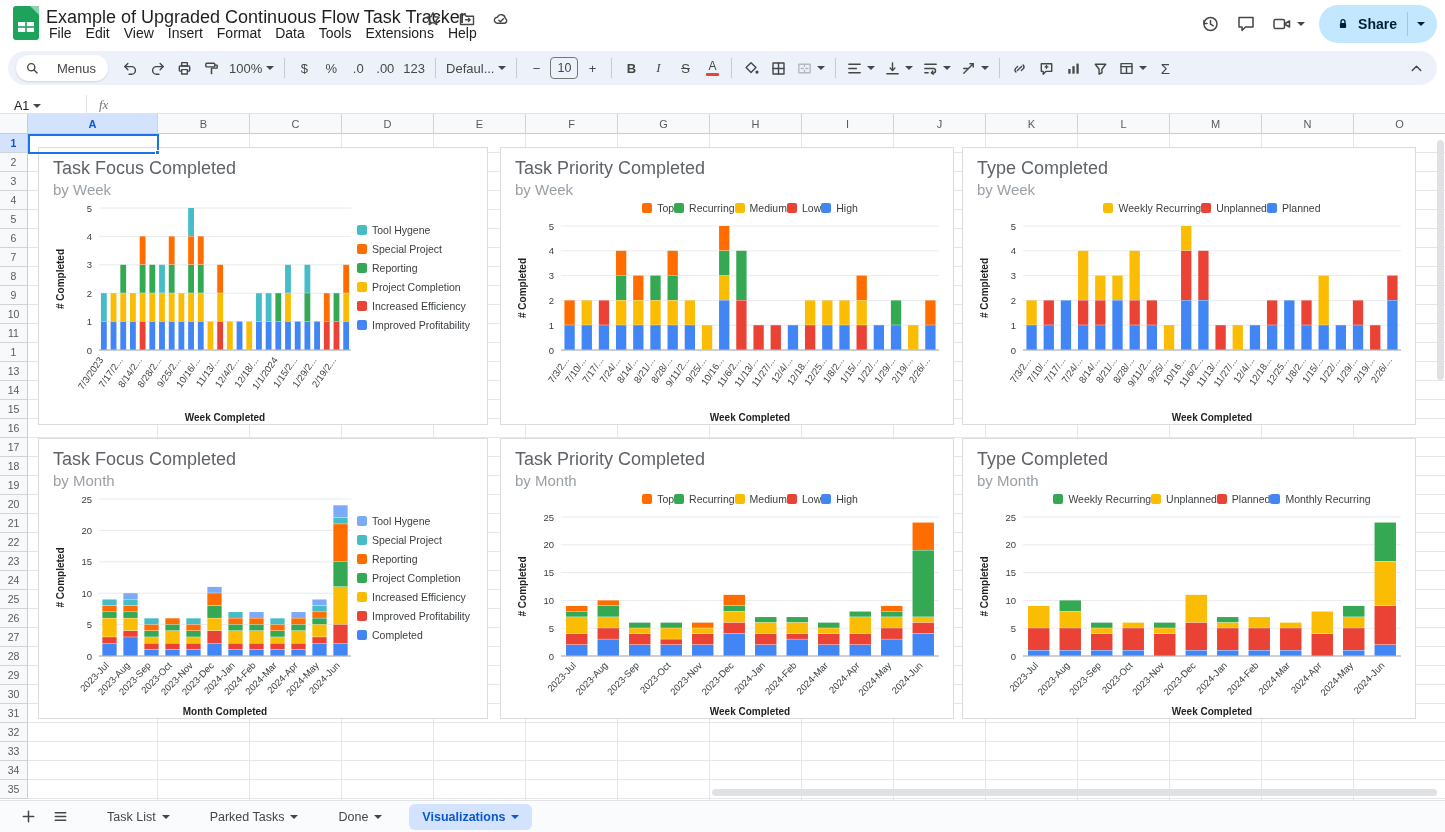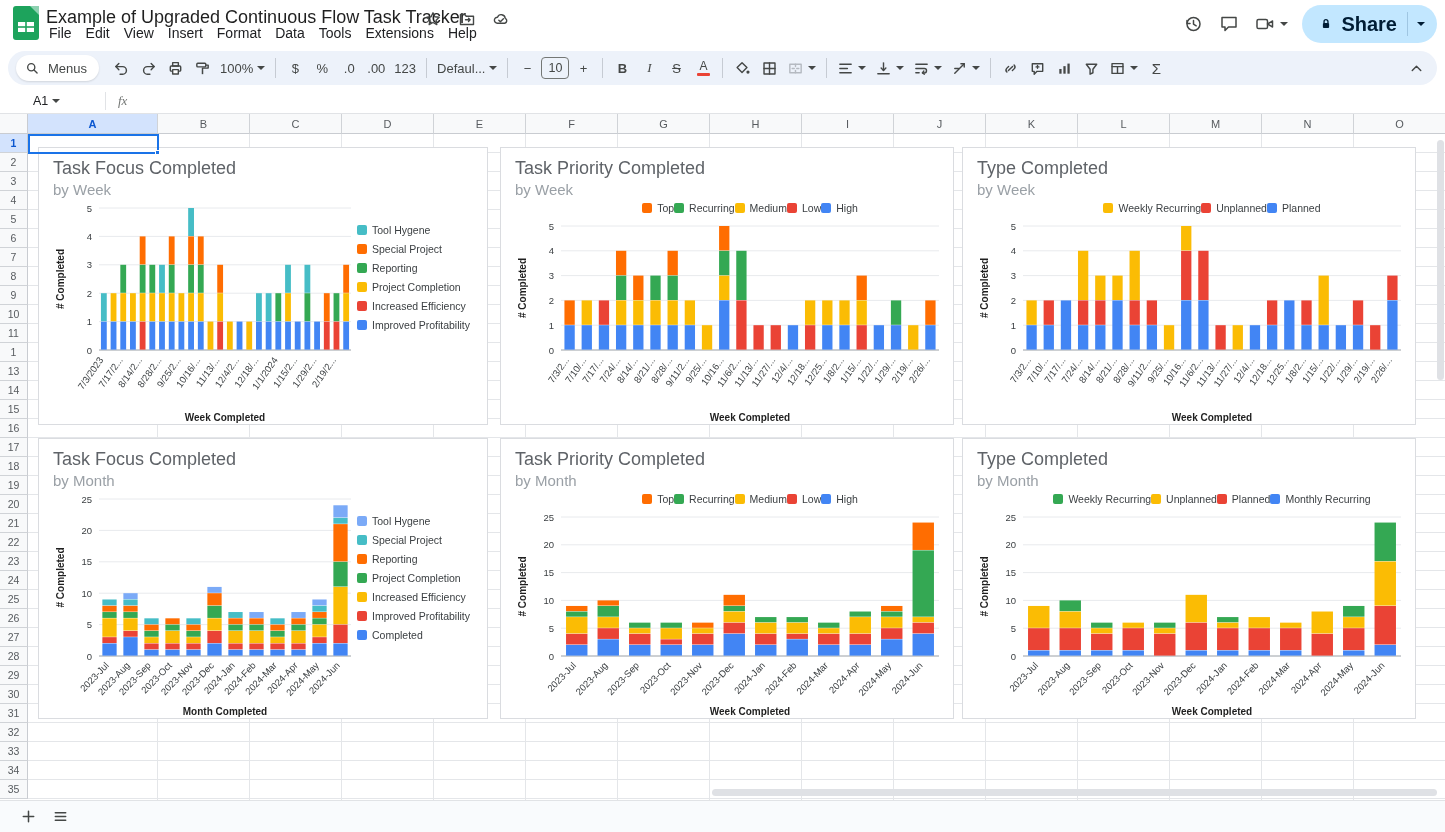--- a/index.html
+++ b/index.html
@@ -10,43 +10,43 @@
   #topbar { position:absolute; left:0; top:0; width:1445px; height:48px; background:#fff; }
   #logo { position:absolute; left:13px; top:6px; }
   #doc-title { position:absolute; left:46px; top:7px; font-size:18px; color:#1f1f1f; white-space:nowrap; }
   #title-icons { position:absolute; left:424px; top:10px; display:flex; gap:16px; align-items:center; }
   #title-icons svg { width:18px; height:18px; stroke:#444746; fill:none; stroke-width:1.4; stroke-linecap:round; stroke-linejoin:round; }
   #menubar { position:absolute; left:42px; top:23px; display:flex; }
   .menu-item { font-size:14px; color:#202124; padding:2px 7px; border-radius:8px; cursor:default; }
   #header-right { position:absolute; right:8px; top:5px; display:flex; align-items:center; gap:14px; }
   .hicon svg { width:22px; height:22px; stroke:#444746; fill:none; stroke-width:1.5; stroke-linecap:round; stroke-linejoin:round; }
   .hicon { display:flex; align-items:center; }
-  #share-btn { display:flex; align-items:center; height:38px; background:#c2e7ff; border-radius:19px; color:#001d35; font-size:20px; font-weight:600; }
+  #share-btn { display:flex; align-items:center; height:38px; background:#c2e7ff; border-radius:19px; color:#001d35; font-size:14px; font-weight:600; }
   #share-main { display:flex; align-items:center; gap:7px; padding:0 10px 0 16px; }
   #share-divider { width:1px; height:24px; background:#9fc6e2; }
   #share-caret-wrap { padding:0 12px 0 9px; display:flex; align-items:center; height:100%; }
   .cd { display:inline-block; width:0; height:0; border-left:4px solid transparent; border-right:4px solid transparent; border-top:4.5px solid #444746; margin-left:4px; }
   .cd.dark { border-top-color:#001d35; margin-left:0; }
 
   
   #toolbar { position:absolute; left:8px; top:51px; width:1429px; height:34px; background:#edf2fa; border-radius:17px; display:flex; align-items:center; padding:0 8px; gap:1px; }
-  #menus-pill { display:flex; align-items:center; gap:8px; background:#fff; height:26px; border-radius:13px; padding:0 12px 0 9px; font-size:13px; color:#444746; box-shadow:0 1px 2px rgba(0,0,0,.12); margin-right:8px; }
+  #menus-pill { display:flex; align-items:center; gap:17px; background:#fff; height:26px; border-radius:13px; padding:0 12px 0 9px; font-size:13px; color:#444746; box-shadow:0 1px 2px rgba(0,0,0,.12); margin-right:8px; }
   #menus-pill svg { width:15px; height:15px; stroke:#444746; fill:none; stroke-width:1.6; stroke-linecap:round; }
   .tb { height:26px; min-width:26px; border:none; background:transparent; border-radius:4px; display:flex; align-items:center; justify-content:center; padding:0 4px; font-family:"Liberation Sans",sans-serif; font-size:13px; color:#444746; cursor:default; }
   .tb svg { width:17px; height:17px; stroke:#444746; fill:none; stroke-width:1.5; stroke-linecap:round; stroke-linejoin:round; }
   .tb.disabled svg { stroke:#b5bac1; }
   .tsep { width:1px; height:20px; background:#c6cbd3; margin:0 5px; flex:none; }
   #font-size-box { border:1px solid #747775; border-radius:4px; width:28px; height:22px; display:flex; align-items:center; justify-content:center; font-size:12.5px; color:#444746; background:#edf2fa; }
   .txtbtn { font-size:13px; }
   #text-color-btn { flex-direction:column; gap:1px; }
   #text-color-btn .bar { width:13px; height:3px; background:#ea4335; border-radius:1px; }
   #collapse-btn { margin-left:auto; }
 
   
-  #formulabar { position:absolute; left:0; top:89px; width:1445px; height:25px; background:#fff; display:flex; align-items:center; border-bottom:1px solid #e1e3e6;padding-left:19px; }
+  #formulabar { position:absolute; left:0; top:89px; width:1445px; height:25px; background:#fff; display:flex; align-items:flex-end; border-bottom:1px solid #e1e3e6; }
   #name-box { width:86px; display:flex; align-items:center; padding-left:14px; font-size:12.5px; color:#202124; }
   #fbar-sep { width:1px; height:18px; background:#e1e3e6; margin-right:12px; }
   #fx-label { font-family:"Liberation Serif",serif; font-style:italic; font-size:13px; color:#747775; }
 
   
   #corner-cell { position:absolute; left:0; top:114px; width:28px; height:20px; background:#f8f9fa; border-right:1px solid #c9ccd1; border-bottom:1px solid #c9ccd1; z-index:5; }
   #col-headers { position:absolute; left:28px; top:114px; height:20px; display:flex; z-index:5; }
   .col-h { height:20px; background:#f8f9fa; border-right:1px solid #d0d3d7; border-bottom:1px solid #c9ccd1; font-size:11px; color:#575b5f; display:flex; align-items:center; justify-content:center; }
   .col-h.sel { background:#d3e3fd; color:#0b57d0; font-weight:700; }
   #row-headers { position:absolute; left:0; top:134px; width:28px; z-index:5; }
@@ -1110,13 +1110,31 @@
         <path d="M9 3.5v11M3.5 9h11"></path>
       </svg>
     </div>
   <div class="tabbar-icon">
       <svg viewBox="0 0 18 18">
         <line x1="3.5" y1="5" x2="14.5" y2="5"></line>
         <line x1="3.5" y1="9" x2="14.5" y2="9"></line>
         <line x1="3.5" y1="13" x2="14.5" y2="13"></line>
       </svg>
     </div>
+  <div id="sheet-tabs">
+      <div class="sheet-tab">
+        <span>Task List</span>
+        <span class="tab-caret"></span>
+      </div>
+      <div class="sheet-tab">
+        <span>Parked Tasks</span>
+        <span class="tab-caret"></span>
+      </div>
+      <div class="sheet-tab">
+        <span>Done</span>
+        <span class="tab-caret"></span>
+      </div>
+      <div class="sheet-tab active">
+        <span>Visualizations</span>
+        <span class="tab-caret"></span>
+      </div>
+    </div>
 </div>
 
 </body></html>

